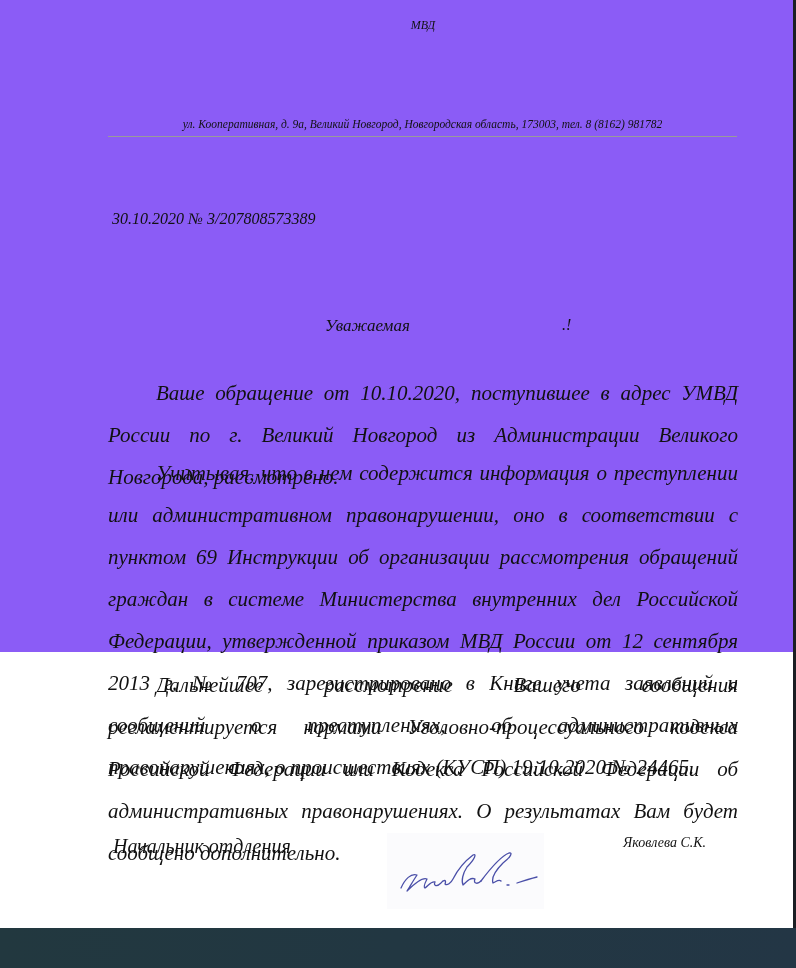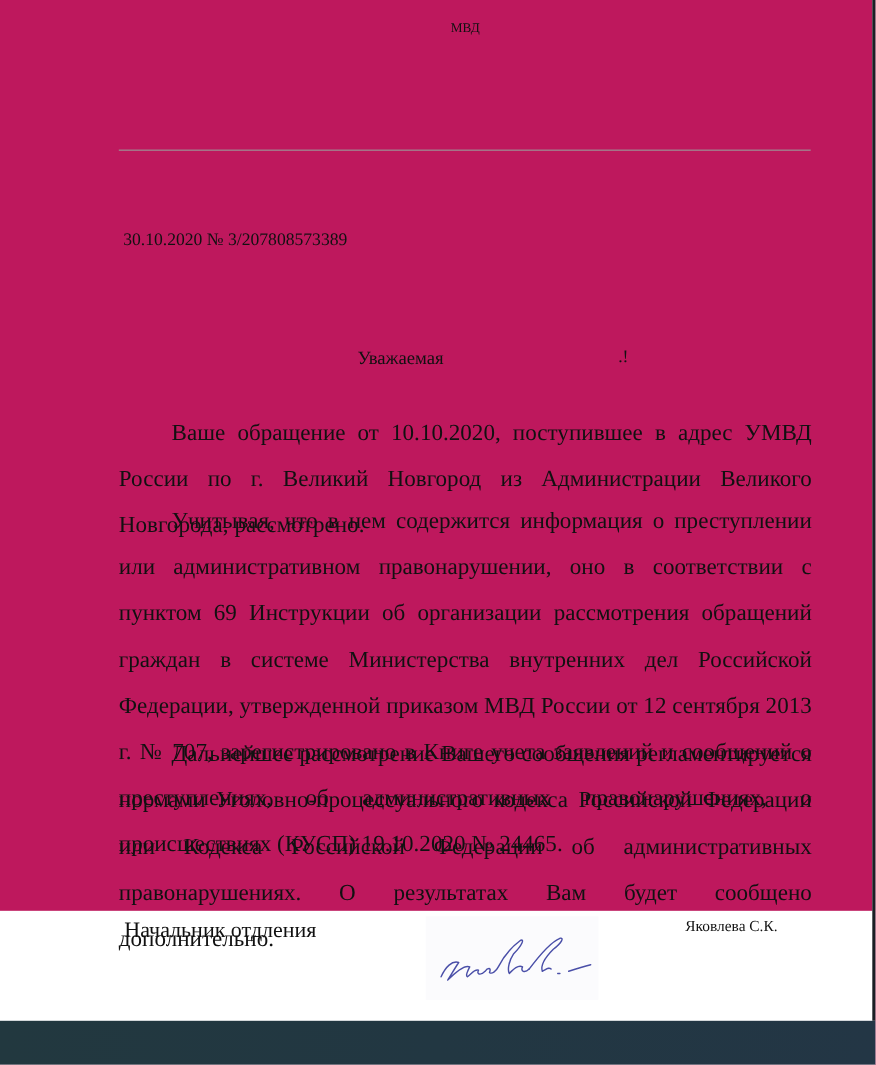--- a/index.html
+++ b/index.html
@@ -3,22 +3,23 @@
 <meta charset="utf-8">
 <style>
   html, body { margin: 0; padding: 0; }
   body {
     width: 796px; height: 968px; position: relative; overflow: hidden;
     background: #ffffff;
     font-family: "Liberation Serif", "DejaVu Serif", serif;
     color: #111;
   }
   .page {
-    position: absolute; left: 0; top: 0; width: 793px; height: 828px;
-    background: #be185d;
+    position: absolute; left: 0; top: 0; width: 793px; height: 652px;
+    background: #8b5cf6;
+    font-style: italic;
   }
   .right-strip {
     position: absolute; left: 793px; top: 0; width: 3px; height: 928px;
     background: #1b1f24;
   }
   .bottom-band {
     position: absolute; left: 0; top: 928px; width: 796px; height: 40px;
     background: linear-gradient(90deg, #22383f 0%, #223742 50%, #233645 100%);
   }
   .abs { position: absolute; white-space: nowrap; }
@@ -41,20 +42,21 @@
   .signature {
     position: absolute; left: 387px; top: 833px; width: 157px; height: 76px;
     background: #fbfbfd;
   }
 </style>
 </head>
 <body>
 
 <div class="page">
   <div class="abs org-short">МВД</div>
+  <div class="abs address">ул. Кооперативная, д. 9а, Великий Новгород, Новгородская область, 173003, тел. 8 (8162) 981782</div>
   <div class="rule"></div>
 
   <div class="abs reg">30.10.2020 № 3/207808573389</div>
 
   <div class="abs greeting">Уважаемая</div>
   <div class="abs greeting-end">.!</div>
 
   <div class="body-text p1">Ваше обращение от 10.10.2020, поступившее в адрес УМВД России по г. Великий Новгород из Администрации Великого Новгорода, рассмотрено.</div>
   <div class="body-text p2">Учитывая, что в нем содержится информация о преступлении или административном правонарушении, оно в соответствии с пунктом 69 Инструкции об организации рассмотрения обращений граждан в системе Министерства внутренних дел Российской Федерации, утвержденной приказом МВД России от 12 сентября 2013 г. № 707, зарегистрировано в Книге учета заявлений и сообщений о преступлениях, об административных правонарушениях, о происшествиях (КУСП) 19.10.2020 № 24465.</div>
   <div class="body-text p3">Дальнейшее рассмотрение Вашего сообщения регламентируется нормами Уголовно-процессуального кодекса Российской Федерации или Кодекса Российской Федерации об административных правонарушениях. О результатах Вам будет сообщено дополнительно.</div>

